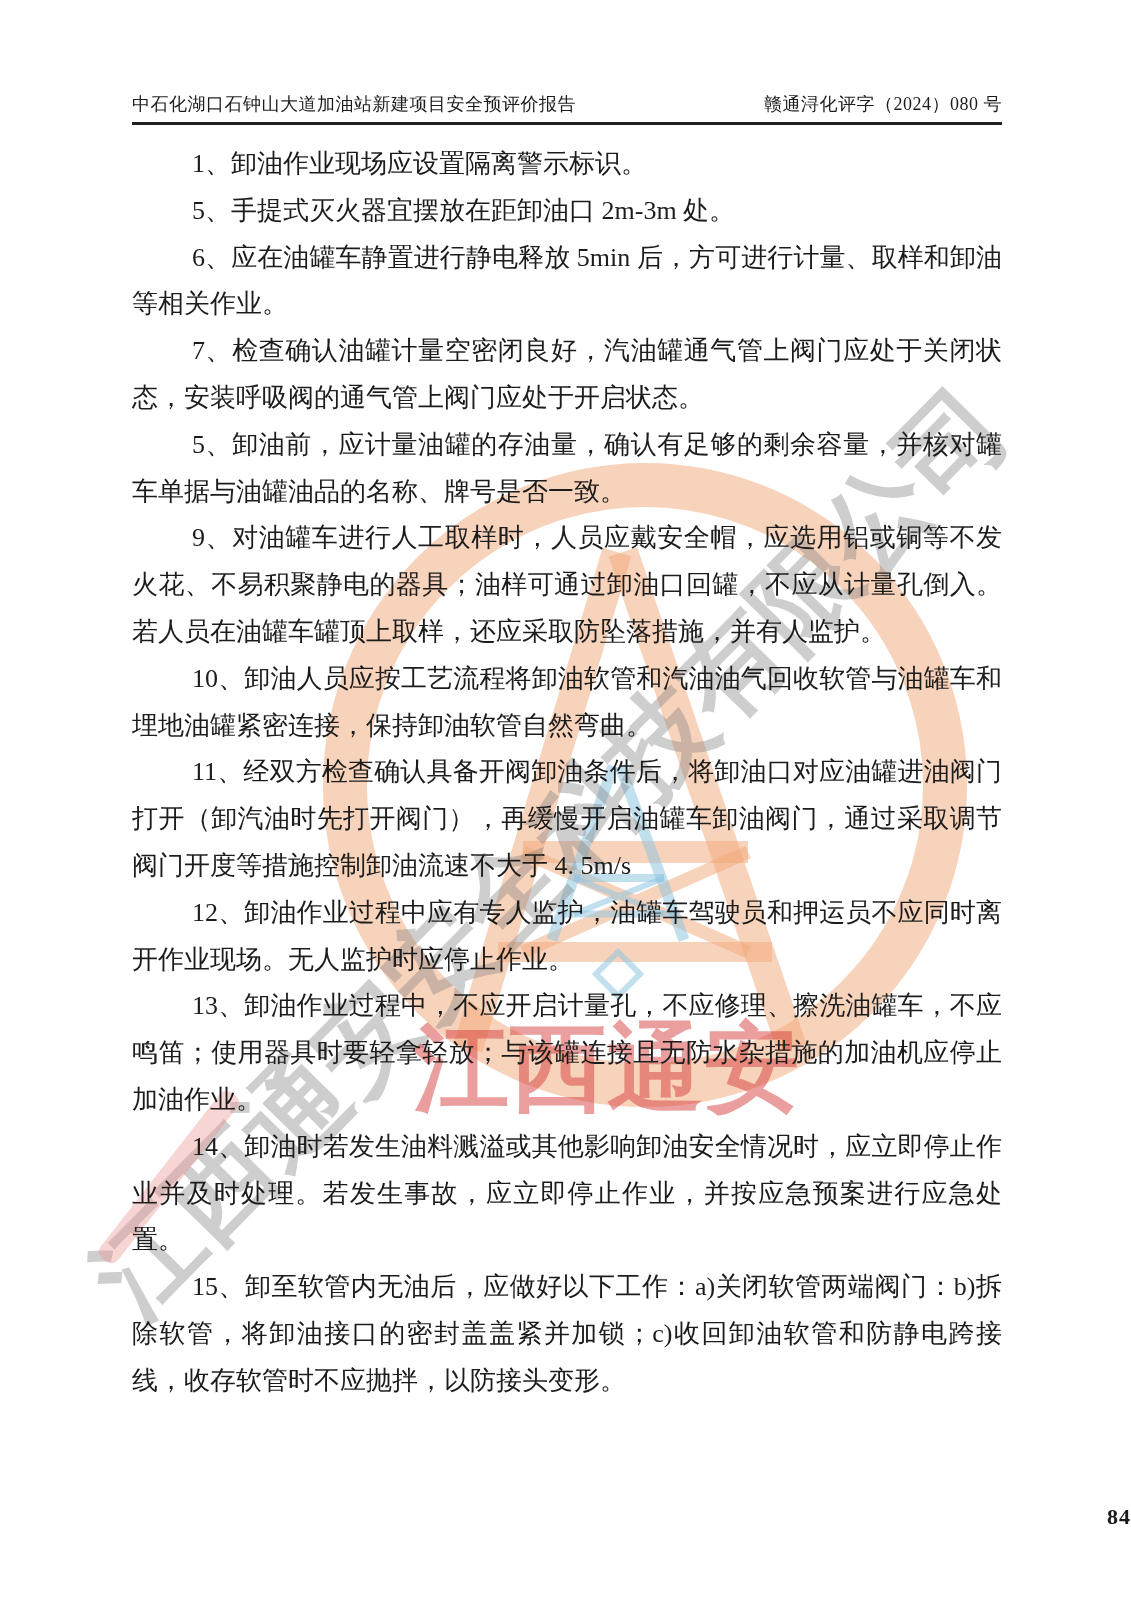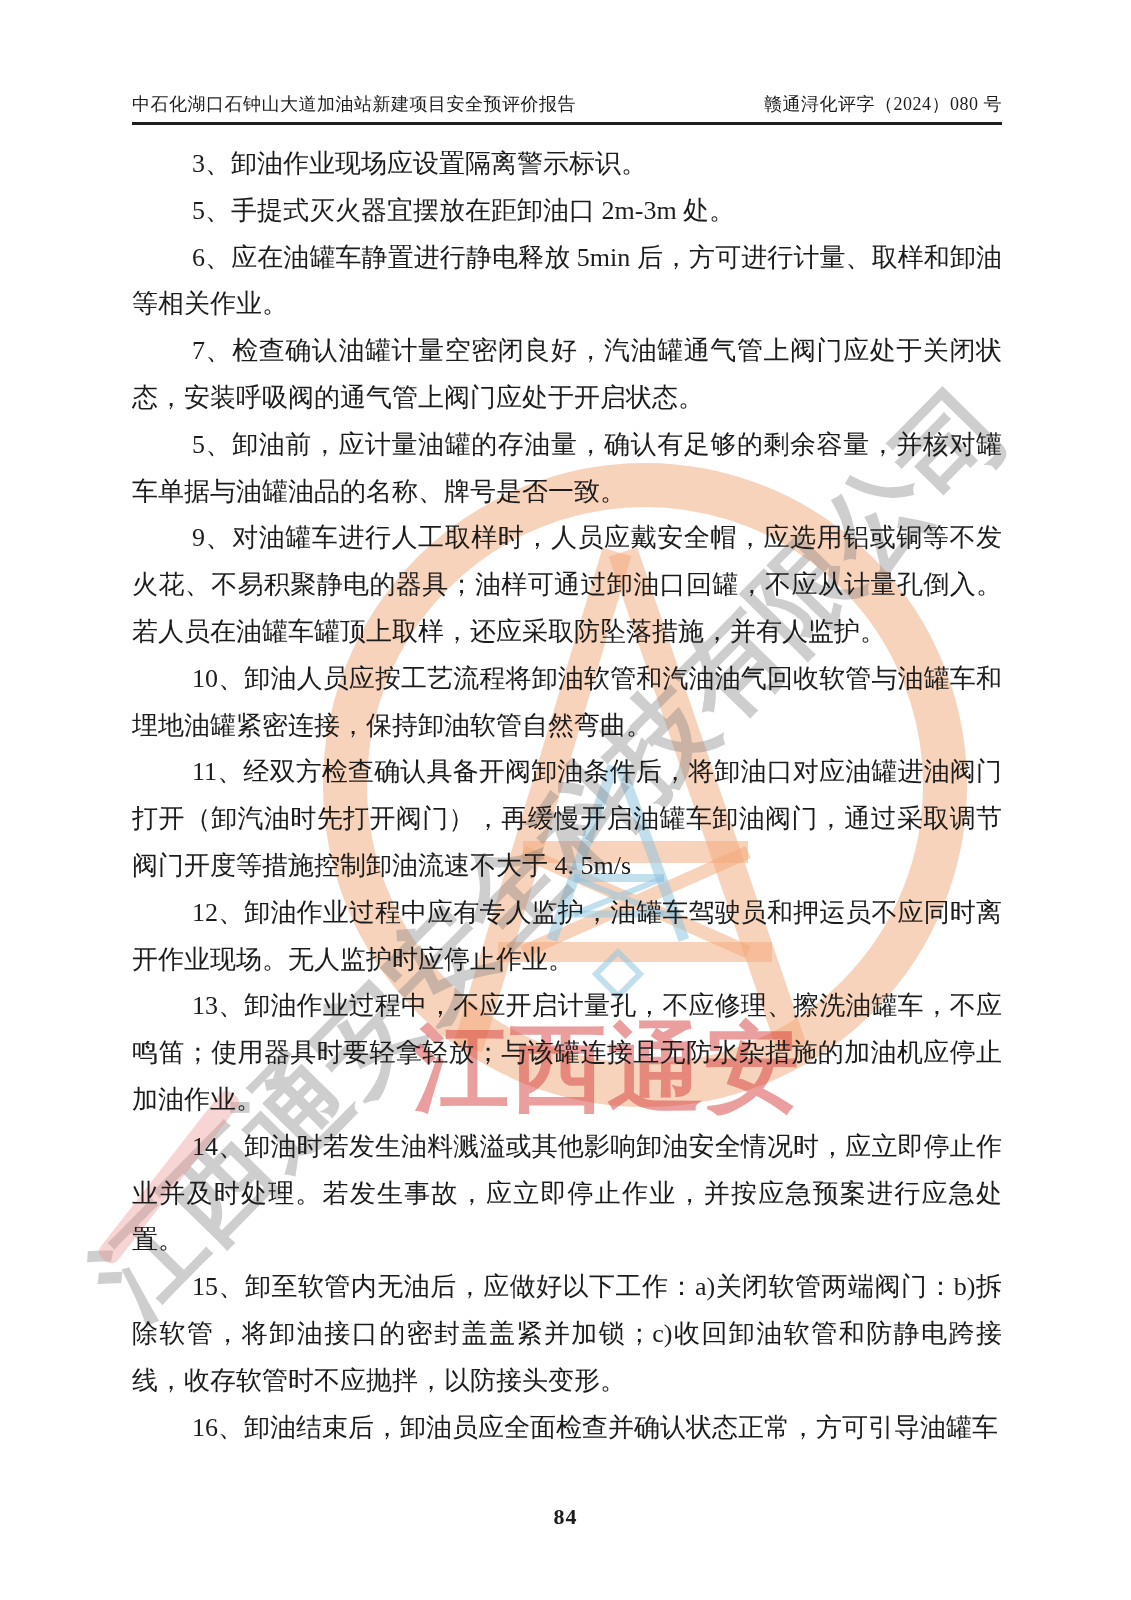--- a/index.html
+++ b/index.html
@@ -56,21 +56,21 @@
   }
   .body{
     position:absolute;left:132px;top:141px;width:870px;
     font-size:26px;line-height:46.8px;
     text-align:justify;
     text-justify:inter-ideograph;
   }
   .body p{margin:0;text-indent:60px;}
   .pageno{
     position:absolute;left:0;right:0;top:1504px;
-    text-align:center;
+    text-align:right;
     font-size:22px;font-weight:bold;letter-spacing:1px;
   }
 </style>
 </head>
 <body>
 
 <div class="page">
 
   <div class="watermark">
     <svg class="wm-svg" width="1131" height="1600" viewBox="0 0 1131 1600">
@@ -101,30 +101,29 @@
 
   <div class="content">
 
     <div class="header">
       <span>中石化湖口石钟山大道加油站新建项目安全预评价报告</span>
       <span>赣通浔化评字（2024）080 号</span>
     </div>
     <div class="rule"></div>
 
     <div class="body">
-      <p>3、卸油作业现场应设置隔离警示标识。</p>
+      <p>1、卸油作业现场应设置隔离警示标识。</p>
       <p>5、手提式灭火器宜摆放在距卸油口 2m-3m 处。</p>
       <p>6、应在油罐车静置进行静电释放 5min 后，方可进行计量、取样和卸油等相关作业。</p>
       <p>7、检查确认油罐计量空密闭良好，汽油罐通气管上阀门应处于关闭状态，安装呼吸阀的通气管上阀门应处于开启状态。</p>
       <p>5、卸油前，应计量油罐的存油量，确认有足够的剩余容量，并核对罐车单据与油罐油品的名称、牌号是否一致。</p>
       <p>9、对油罐车进行人工取样时，人员应戴安全帽，应选用铝或铜等不发火花、不易积聚静电的器具；油样可通过卸油口回罐，不应从计量孔倒入。若人员在油罐车罐顶上取样，还应采取防坠落措施，并有人监护。</p>
       <p>10、卸油人员应按工艺流程将卸油软管和汽油油气回收软管与油罐车和埋地油罐紧密连接，保持卸油软管自然弯曲。</p>
       <p>11、经双方检查确认具备开阀卸油条件后，将卸油口对应油罐进油阀门打开（卸汽油时先打开阀门），再缓慢开启油罐车卸油阀门，通过采取调节阀门开度等措施控制卸油流速不大于 4. 5m/s</p>
       <p>12、卸油作业过程中应有专人监护，油罐车驾驶员和押运员不应同时离开作业现场。无人监护时应停止作业。</p>
       <p>13、卸油作业过程中，不应开启计量孔，不应修理、擦洗油罐车，不应鸣笛；使用器具时要轻拿轻放；与该罐连接且无防水杂措施的加油机应停止加油作业。</p>
       <p>14、卸油时若发生油料溅溢或其他影响卸油安全情况时，应立即停止作业并及时处理。若发生事故，应立即停止作业，并按应急预案进行应急处置。</p>
       <p>15、卸至软管内无油后，应做好以下工作：a)关闭软管两端阀门：b)拆除软管，将卸油接口的密封盖盖紧并加锁；c)收回卸油软管和防静电跨接线，收存软管时不应抛拌，以防接头变形。</p>
-      <p>16、卸油结束后，卸油员应全面检查并确认状态正常，方可引导油罐车</p>
     </div>
 
     <div class="pageno">84</div>
   </div>
 </div>
 
 </body></html>

